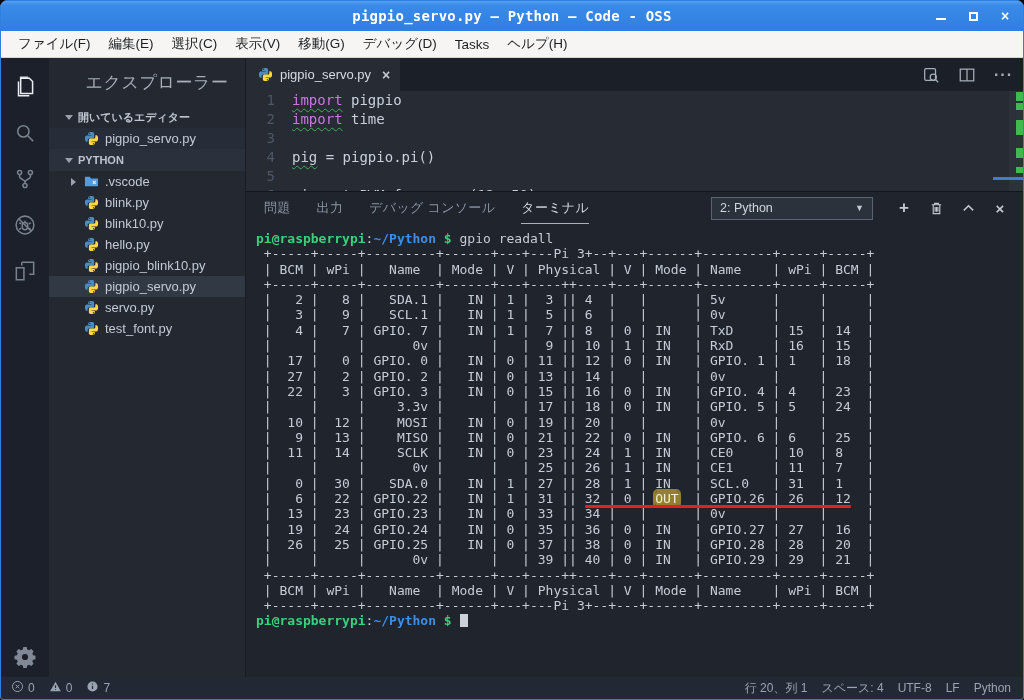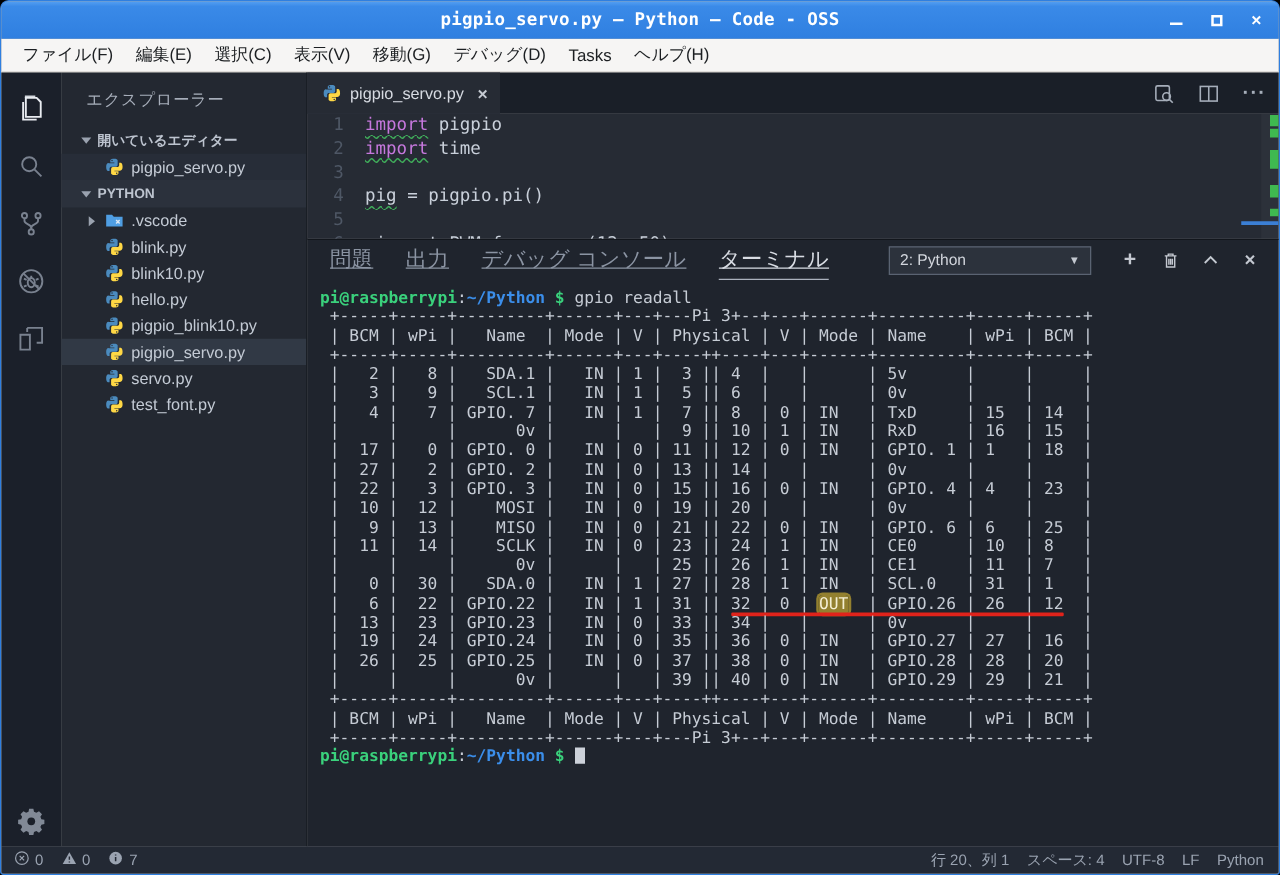--- a/index.html
+++ b/index.html
@@ -32,21 +32,21 @@
   .activitybar { width:48px; flex:0 0 48px; background:#1b202a; display:flex; flex-direction:column;
                  align-items:center; padding-top:6px; position:relative; }
   .act-item { width:48px; height:46px; display:flex; align-items:center; justify-content:center; }
   .act-item svg { stroke:#79818f; fill:none; stroke-width:1.4; }
   .act-item.active svg { stroke:#e9ecf1; }
   .act-gear { position:absolute; bottom:8px; left:0; width:48px; display:flex; justify-content:center; }
 
   
   .sidebar { width:197px; flex:0 0 197px; background:#232831; color:#b9c0cb; overflow:hidden;
              border-right:1px solid #171b22; display:flex; flex-direction:column; }
-  .sidebar-title { font-size:13px; letter-spacing:.6px; color:#a7aeba; padding:13px 0 12px 20px; }
+  .sidebar-title { font-size:17px; letter-spacing:.6px; color:#a7aeba; padding:13px 0 12px 20px;text-align:center; }
   .section-header { font-size:11px; font-weight:700; color:#bdc4cf; height:22px; display:flex;
                     align-items:center; padding-left:16px; position:relative; }
   .section-header.shaded { background:#2b313c; }
   .twisty-down { width:0; height:0; border-left:4px solid transparent; border-right:4px solid transparent;
                  border-top:5px solid #9aa2af; margin-right:5px; }
   .twisty-right { width:0; height:0; border-top:4px solid transparent; border-bottom:4px solid transparent;
                   border-left:5px solid #9aa2af; margin-right:4px; }
   .tree-item { height:21px; display:flex; align-items:center; font-size:13px; color:#c3cad4;
                padding-left:35px; white-space:nowrap; position:relative; }
   .tree-item.openedit { background:#272d38; }
@@ -73,22 +73,22 @@
   .tok-kw { color:#c678dd;margin-top:18px; }
   .sq { text-decoration:underline; text-decoration-style:wavy; text-decoration-color:#3fae5a;
         text-decoration-thickness:1px; text-underline-offset:3px; }
   .overview { position:absolute; right:0; top:0; width:14px; height:100%; background:rgba(255,255,255,0.03); }
   .ov-mark { position:absolute; right:0; width:7px; background:#3fb950; }
   .ov-blue { position:absolute; right:0; width:30px; height:3px; background:#3b7fd4; }
 
   
   .panel { flex:1; background:#1f242d; border-top:1px solid #12161c; display:flex; flex-direction:column; min-height:0; }
   .panel-header { height:32px; flex:0 0 32px; display:flex; align-items:center; padding:0 10px 0 18px; position:relative; }
-  .panel-tab { font-size:17px; color:#8b94a3; margin-right:26px; text-transform:none; letter-spacing:.3px;
-               height:100%; display:flex; align-items:center; border-bottom:1px solid transparent; white-space:nowrap;text-decoration:underline; }
+  .panel-tab { font-size:13px; color:#8b94a3; margin-right:26px; text-transform:none; letter-spacing:.3px;
+               height:100%; display:flex; align-items:center; border-bottom:1px solid transparent; white-space:nowrap; }
   .panel-tab.active { color:#d8dce3; border-bottom:1px solid #aab1bd; }
   .panel-actions { position:absolute; right:12px; top:0; height:100%; display:flex; align-items:center; gap:10px; }
   .term-select { width:162px; height:23px; background:#2c323c; border:1px solid #5a6372; color:#d2d6dd;
                  font-size:12.5px; display:flex; align-items:center; padding:0 8px; justify-content:space-between;
                  margin-right:10px;gap:48px; }
   .term-select .caret { font-size:9px; color:#c3c8d0; }
   .pa-btn { color:#c3c8d0; display:flex; align-items:center; justify-content:center; width:22px; height:22px; }
   .pa-plus { font-size:17px; font-weight:700; }
   .pa-close { font-size:15px; font-weight:700; }
 
@@ -350,20 +350,21 @@
               <div class="tline"> +-----+-----+---------+------+---+---Pi 3+--+---+------+---------+-----+-----+</div>
               <div class="tline"> | BCM | wPi |   Name  | Mode | V | Physical | V | Mode | Name    | wPi | BCM |</div>
               <div class="tline"> +-----+-----+---------+------+---+----++----+---+------+---------+-----+-----+</div>
               <div class="tline"> |   2 |   8 |   SDA.1 |   IN | 1 |  3 || 4  |   |      | 5v      |     |     |</div>
               <div class="tline"> |   3 |   9 |   SCL.1 |   IN | 1 |  5 || 6  |   |      | 0v      |     |     |</div>
               <div class="tline"> |   4 |   7 | GPIO. 7 |   IN | 1 |  7 || 8  | 0 | IN   | TxD     | 15  | 14  |</div>
               <div class="tline"> |     |     |      0v |      |   |  9 || 10 | 1 | IN   | RxD     | 16  | 15  |</div>
               <div class="tline"> |  17 |   0 | GPIO. 0 |   IN | 0 | 11 || 12 | 0 | IN   | GPIO. 1 | 1   | 18  |</div>
               <div class="tline"> |  27 |   2 | GPIO. 2 |   IN | 0 | 13 || 14 |   |      | 0v      |     |     |</div>
               <div class="tline"> |  22 |   3 | GPIO. 3 |   IN | 0 | 15 || 16 | 0 | IN   | GPIO. 4 | 4   | 23  |</div>
+              <div class="tline"> |     |     |    3.3v |      |   | 17 || 18 | 0 | IN   | GPIO. 5 | 5   | 24  |</div>
               <div class="tline"> |  10 |  12 |    MOSI |   IN | 0 | 19 || 20 |   |      | 0v      |     |     |</div>
               <div class="tline"> |   9 |  13 |    MISO |   IN | 0 | 21 || 22 | 0 | IN   | GPIO. 6 | 6   | 25  |</div>
               <div class="tline"> |  11 |  14 |    SCLK |   IN | 0 | 23 || 24 | 1 | IN   | CE0     | 10  | 8   |</div>
               <div class="tline"> |     |     |      0v |      |   | 25 || 26 | 1 | IN   | CE1     | 11  | 7   |</div>
               <div class="tline"> |   0 |  30 |   SDA.0 |   IN | 1 | 27 || 28 | 1 | IN   | SCL.0   | 31  | 1   |</div>
               <div class="tline"><span> |   6 |  22 | GPIO.22 |   IN | 1 | 31 || 32 | 0 | </span><span class="hl-out">OUT</span><span>  | GPIO.26 | 26  | 12  |</span><i class="redline" style="left: 42ch; width: 34ch; background: rgb(224, 35, 27);"></i></div>
               <div class="tline"> |  13 |  23 | GPIO.23 |   IN | 0 | 33 || 34 |   |      | 0v      |     |     |</div>
               <div class="tline"> |  19 |  24 | GPIO.24 |   IN | 0 | 35 || 36 | 0 | IN   | GPIO.27 | 27  | 16  |</div>
               <div class="tline"> |  26 |  25 | GPIO.25 |   IN | 0 | 37 || 38 | 0 | IN   | GPIO.28 | 28  | 20  |</div>
               <div class="tline"> |     |     |      0v |      |   | 39 || 40 | 0 | IN   | GPIO.29 | 29  | 21  |</div>

